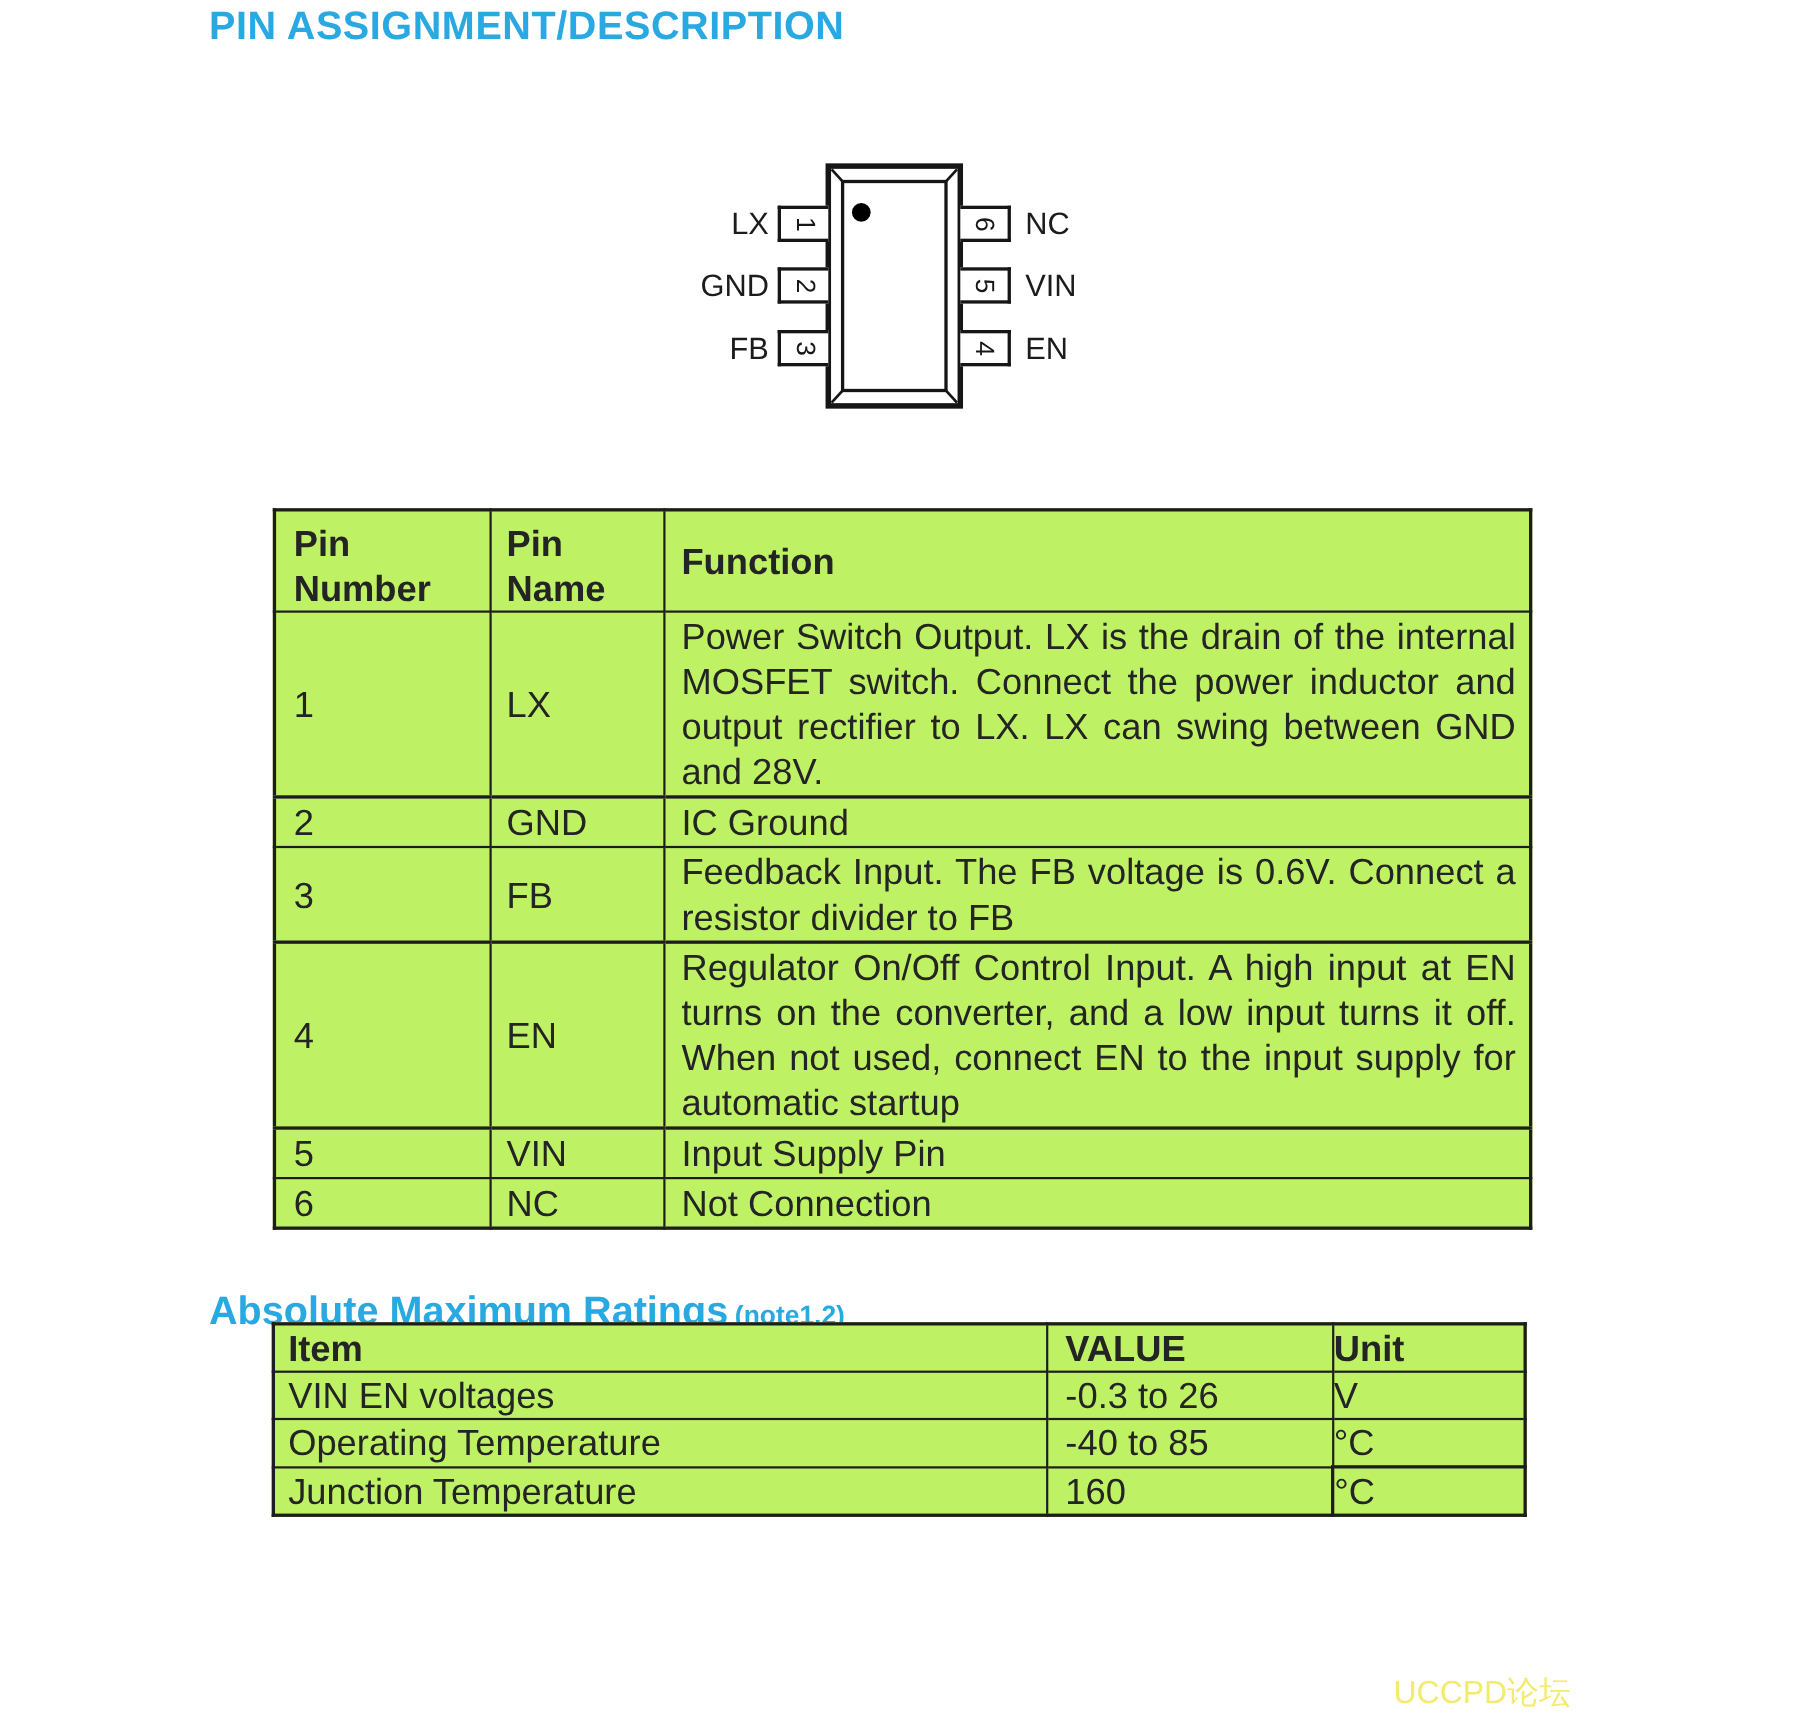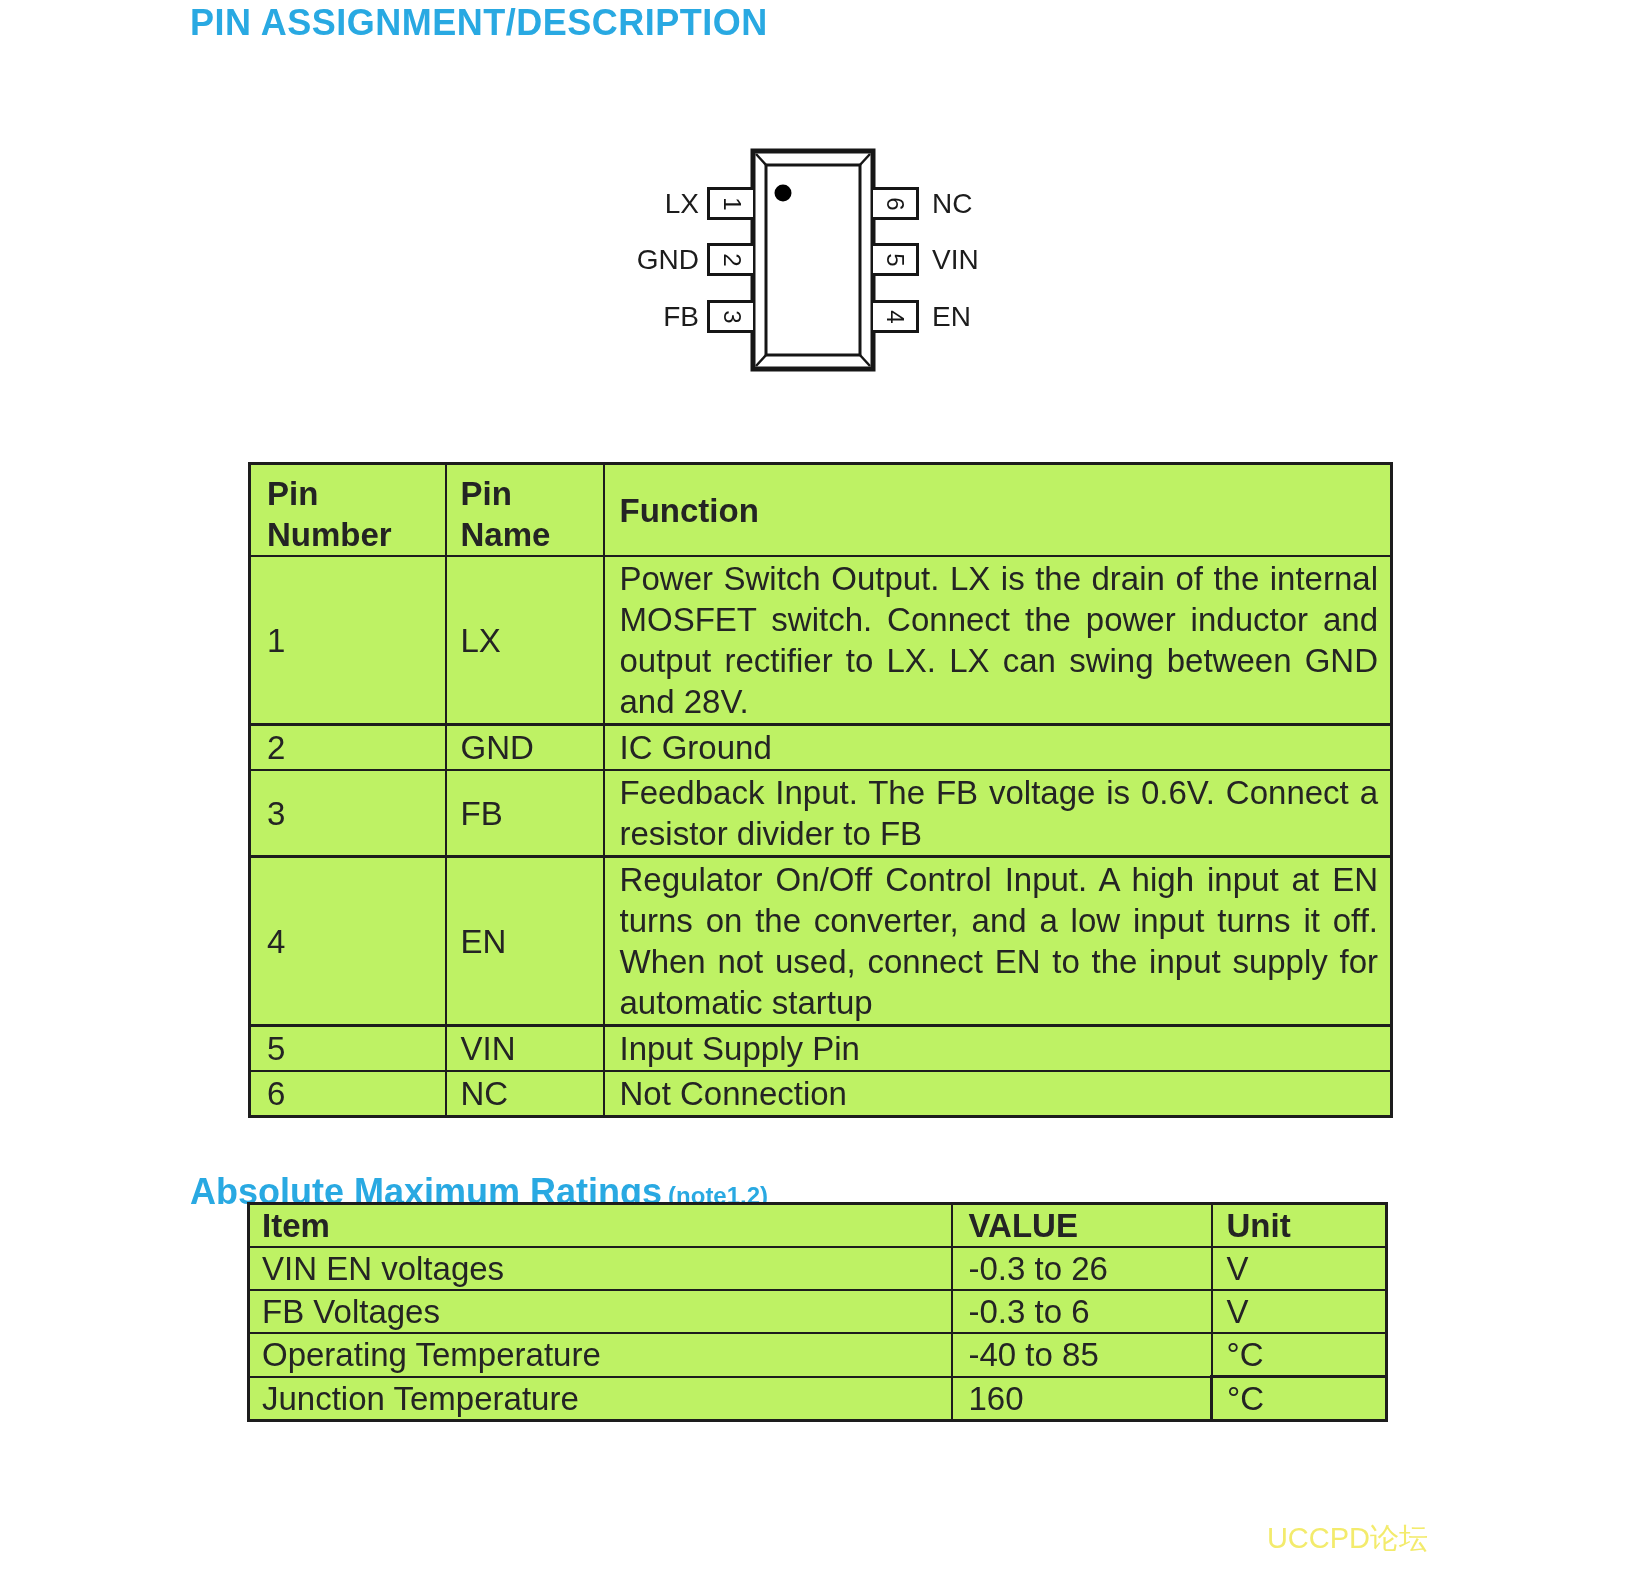--- a/index.html
+++ b/index.html
@@ -102,21 +102,21 @@
   .t1 .c2 { padding-left: 14px; }
   .t1 .c3 { padding-left: 15px; padding-right: 12px; }
   .t1 thead tr { height: 90px; }
   .t1 td.c3 { text-align: justify; padding-top: 1px; padding-bottom: 1px; }
   .t1 tr.thick-bottom td { border-bottom-width: 3px; }
   
   .t2 { left: 247px; top: 1202px; width: 1138px; border: 3px solid #1d1d1d; }
   .t2 td, .t2 th { height: 43px; }
   .t2 .c1 { padding-left: 12px; }
   .t2 .c2 { padding-left: 16px; }
-  .t2 .c3 { padding-left: 14px; }
+  .t2 .c3 { }
   .t2 tr.thick-top td { border-top-width: 3px; }
   .t2 td.thick-box { border-width: 3px; }
   
   .watermark {
     position: absolute;
     right: 6px; bottom: 10px;
     font-size: 29px;
     color: #F3EB6C;
     white-space: nowrap;
   }
@@ -230,25 +230,20 @@
         <th class="c3">Unit</th>
       </tr>
     </thead>
     <tbody>
       <tr>
         <td class="c1">VIN EN voltages</td>
         <td class="c2">-0.3 to 26</td>
         <td class="c3">V</td>
       </tr>
       <tr>
-        <td class="c1">FB Voltages</td>
-        <td class="c2">-0.3 to 6</td>
-        <td class="c3">V</td>
-      </tr>
-      <tr>
         <td class="c1">Operating Temperature</td>
         <td class="c2">-40 to 85</td>
         <td class="c3">°C</td>
       </tr>
       <tr>
         <td class="c1">Junction Temperature</td>
         <td class="c2">160</td>
         <td class="c3 thick-box">°C</td>
       </tr>
     </tbody>

